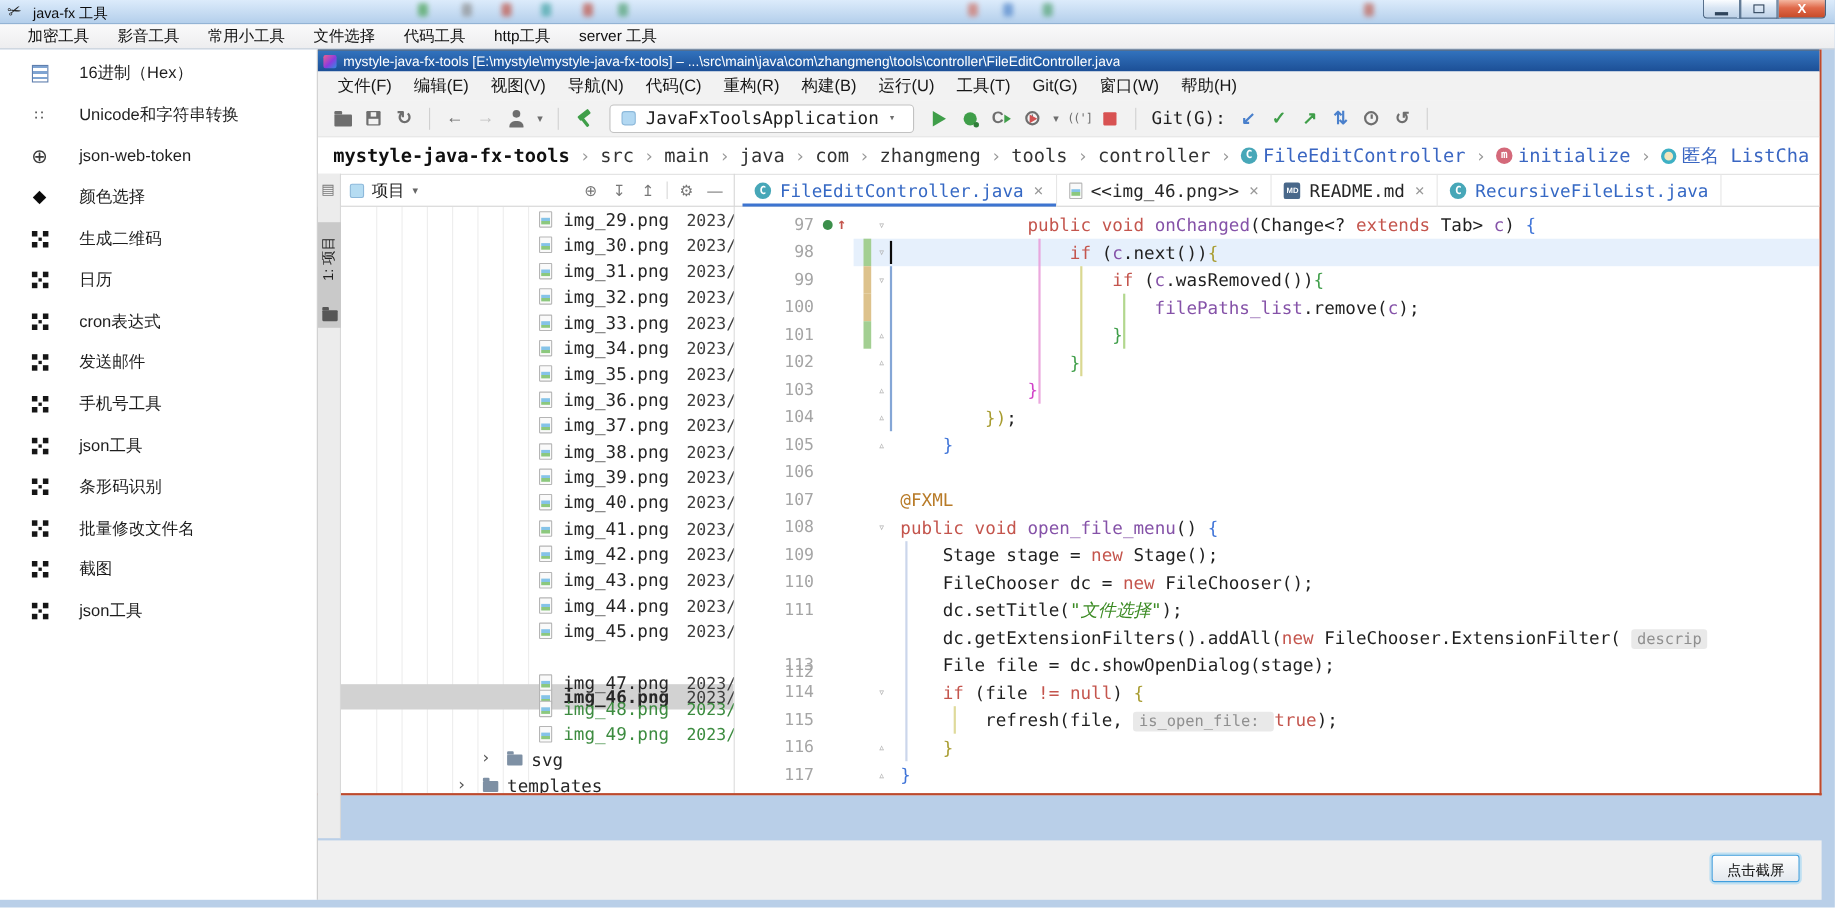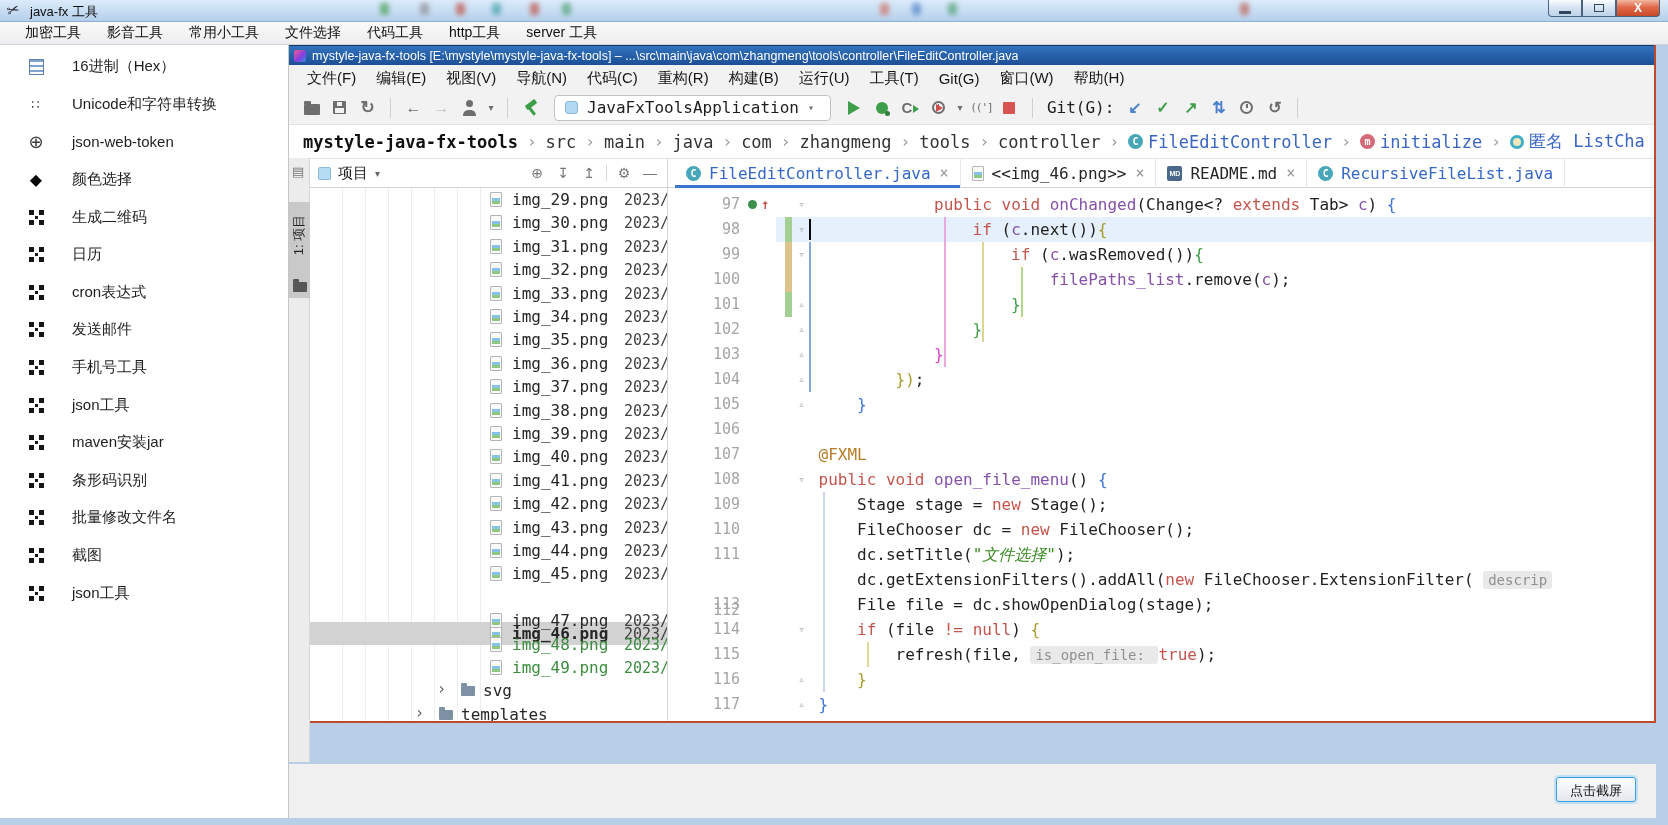--- a/index.html
+++ b/index.html
@@ -254,26 +254,20 @@
       <span class="side-ic">
         <span class="i-qr"></span>
       </span>
       <span class="side-label">手机号工具</span>
     </div>
     <div class="side-row">
       <span class="side-ic">
         <span class="i-qr"></span>
       </span>
       <span class="side-label">json工具</span>
-    </div>
-    <div class="side-row">
-      <span class="side-ic">
-        <span class="i-qr"></span>
-      </span>
-      <span class="side-label">maven安装jar</span>
     </div>
     <div class="side-row">
       <span class="side-ic">
         <span class="i-qr"></span>
       </span>
       <span class="side-label">条形码识别</span>
     </div>
     <div class="side-row">
       <span class="side-ic">
         <span class="i-qr"></span>

